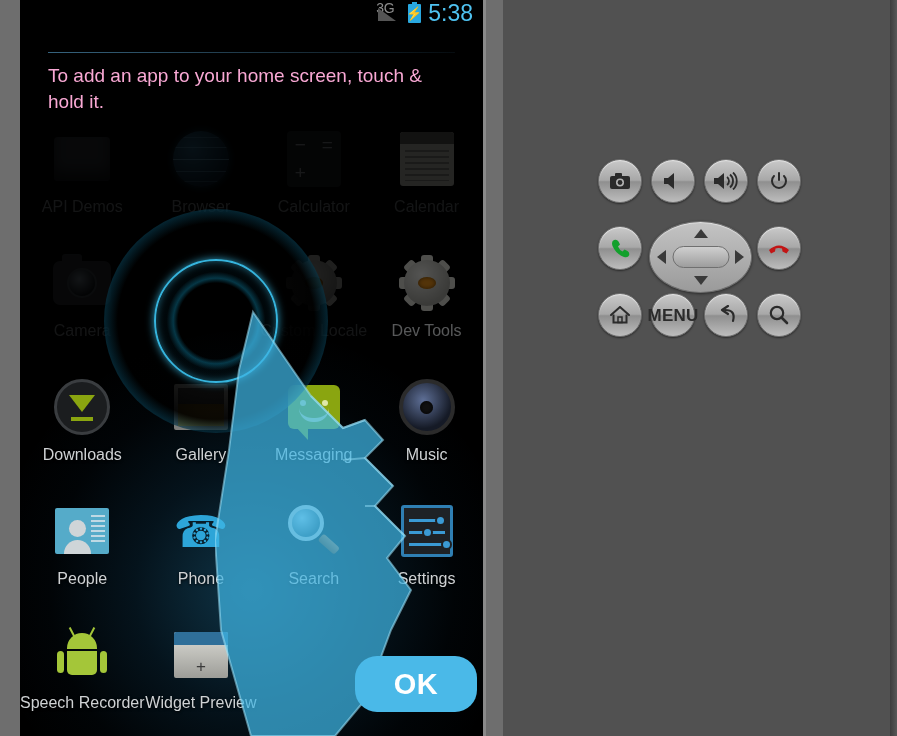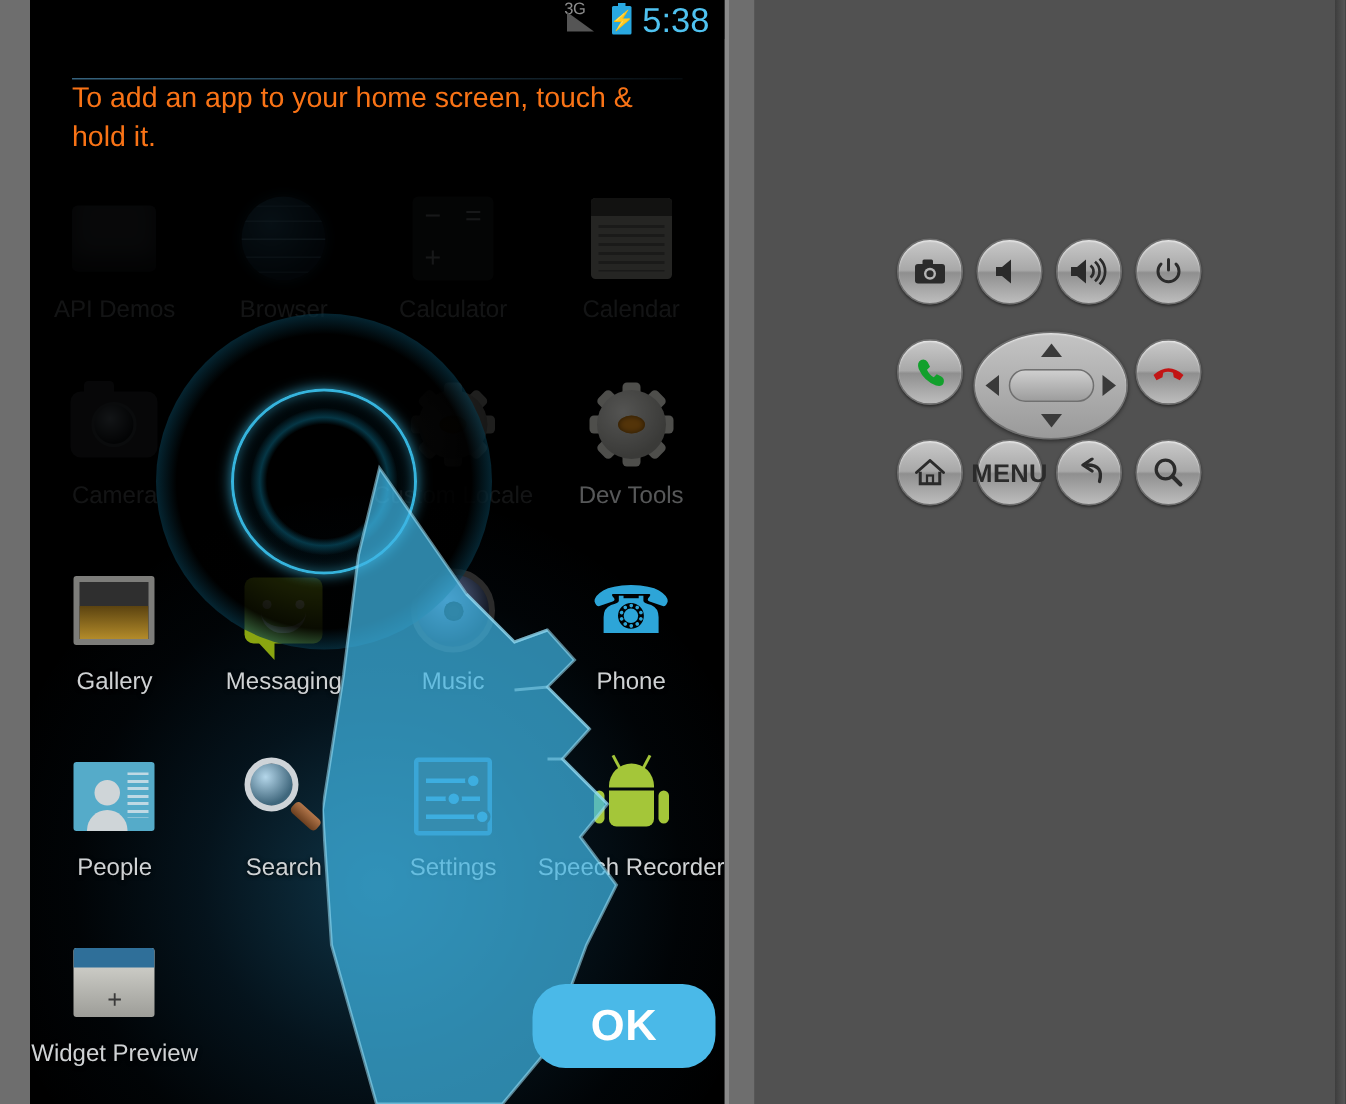--- a/index.html
+++ b/index.html
@@ -39,21 +39,21 @@
   
   .statusbar {
     position: absolute; left: 0; top: 0; right: 0; height: 26px;
     display: flex; align-items: center; justify-content: flex-end;
     padding-right: 10px; gap: 7px;
     background: #000;
   }
   .sig-wrap { position: relative; width: 26px; height: 20px; }
   .sig-label {
     position: absolute; left: 1px; top: -3px;
-    font-size: 11px; color: #8d8d8d; letter-spacing: -0.3px;
+    font-size: 14px; color: #8d8d8d; letter-spacing: -0.3px;
   }
   .sig-tri {
     position: absolute; left: 3px; top: 5px;
     width: 0; height: 0;
     border-left: 18px solid #555;
     border-top: 13px solid transparent;
   }
   .batt {
     position: relative; width: 13px; height: 19px;
     background: #29a8e0; border-radius: 1px;
@@ -94,21 +94,22 @@
   }
   .tutorial-title {
     font-size: 33px; color: #4fc2f0; font-weight: 400;
     letter-spacing: -0.2px; line-height: 1.1;
   }
   .tutorial-divider {
     margin-top: 6px; height: 1px; width: 100%;
     background: linear-gradient(to right, rgba(60,110,140,0.9), rgba(40,80,105,0.15));
   }
   .tutorial-sub {
-    font-size: 19px; color: #f97316; line-height: 1.35;
+    margin-top: 10px;
+    font-size: 19px; color: #f9a8d4; line-height: 1.35;
     font-weight: 400;
     text-shadow: 0 1px 3px #000;
   }
 
   
   .app-grid {
     position: absolute; left: 0; top: 120px;
     width: 463px; height: 616px;
     display: grid;
     grid-template-columns: repeat(4, 1fr);
@@ -566,20 +567,26 @@
               <span class="g-tooth" style="transform:rotate(45deg)"></span>
               <span class="g-tooth" style="transform:rotate(90deg)"></span>
               <span class="g-tooth" style="transform:rotate(135deg)"></span>
               <span class="g-body"></span>
                 <span class="g-hole"></span>
             </div>
           </div>
           <div class="app-label">Dev Tools</div>
         </div>
 
+        <div class="app-cell bright">
+          <div class="app-icon">
+              <div class="ic-download"></div>
+            </div>
+          <div class="app-label">Downloads</div>
+        </div>
 
 
         <div class="app-cell bright">
           <div class="app-icon">
               <div class="ic-gallery"></div>
             </div>
           <div class="app-label">Gallery</div>
         </div>
 
 
@@ -598,33 +605,33 @@
 
         <div class="app-cell bright">
           <div class="app-icon">
               <div class="ic-music"></div>
             </div>
           <div class="app-label">Music</div>
         </div>
 
         <div class="app-cell bright">
           <div class="app-icon">
-              <div class="ic-phone"></div>
-            </div>
-          <div class="app-label">Phone</div>
-        </div>
-
-        <div class="app-cell bright">
-          <div class="app-icon">
             <div class="ic-people">
                 <span class="pers"></span>
                 <span class="lines"></span>
               </div>
           </div>
           <div class="app-label">People</div>
+        </div>
+
+        <div class="app-cell bright">
+          <div class="app-icon">
+              <div class="ic-phone"></div>
+            </div>
+          <div class="app-label">Phone</div>
         </div>
 
         <div class="app-cell bright">
           <div class="app-icon">
             <div class="ic-search">
                 <span class="handle"></span>
                 <span class="lens"></span>
               </div>
           </div>
           <div class="app-label">Search</div>

